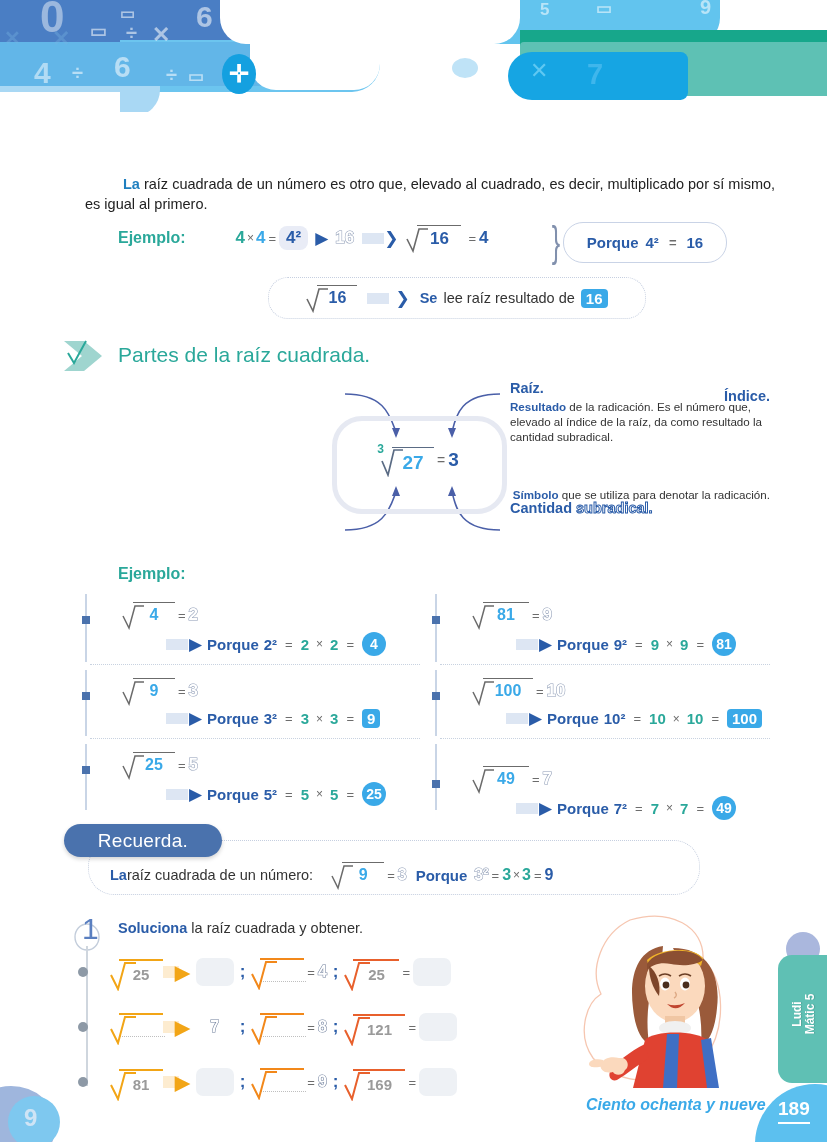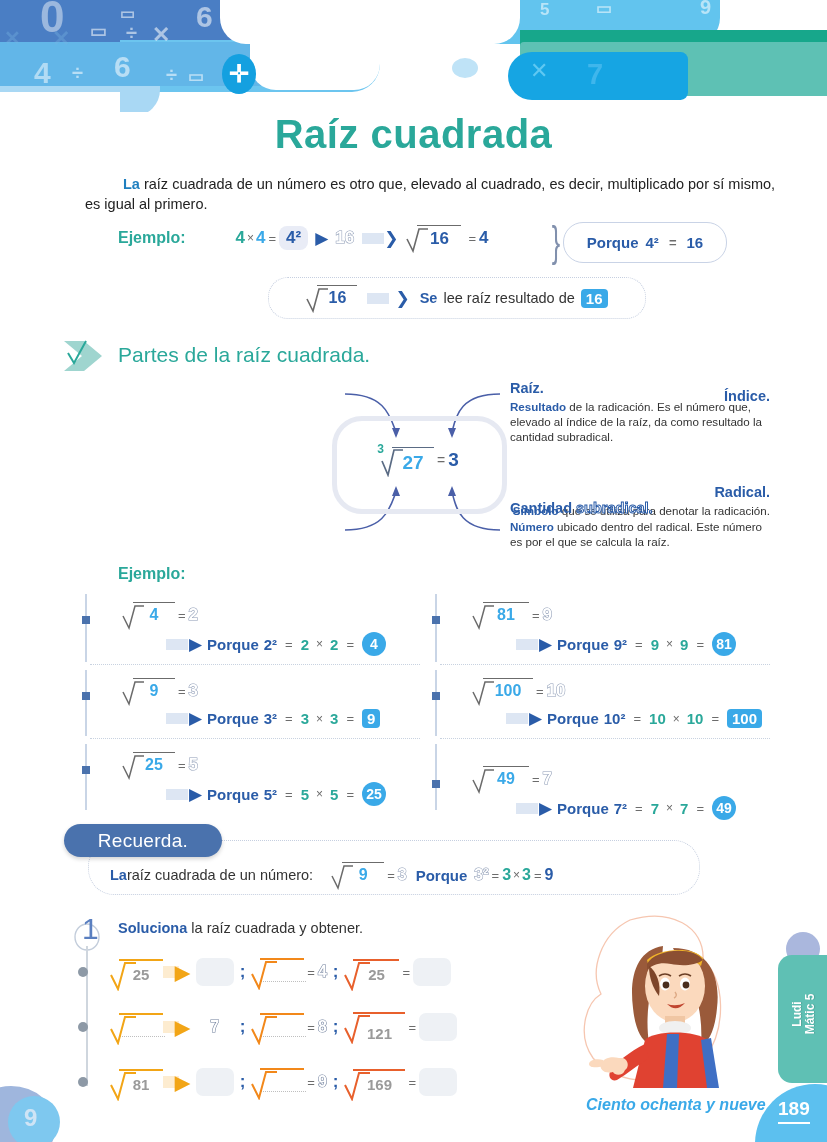--- a/index.html
+++ b/index.html
@@ -253,21 +253,20 @@
     <span class="deco" style="left:540px;top:0px;font-size:17px;">5</span>
     <span class="deco" style="left:596px;top:-2px;font-size:17px;">▭</span>
     <span class="deco" style="left:700px;top:-4px;font-size:20px;">9</span>
     <span class="deco" style="left:756px;top:-4px;font-size:20px;">✕</span>
     <span class="deco" style="left:244px;top:28px;font-size:18px;">▭</span>
 
     <div class="hdr-x">✕</div>
     <div class="hdr-num">7</div>
   </div>
 
-  <div class="maintitle">Raíz cuadrada</div>
 
   <div class="intro">
     <span class="ind"></span><b>La</b><span> raíz cuadrada de un número es otro que, elevado al cuadrado, es decir, multiplicado por sí mismo, es igual al primero.</span>
   </div>
 
   <div class="ex1">
     <span class="lbl">Ejemplo:</span>
     <span class="num-teal" style="font-size:17px">4</span>
     <span class="mult">×</span>
     <span class="num-blue" style="font-size:17px">4</span>
@@ -361,32 +360,28 @@
     </div>
 
     <div class="pt-r" style="top:0px;">
       <div class="p-h">Raíz.</div>
       <div class="p-txt" style="margin-top:3px;">
         <b>Resultado</b><span> de la radicación. Es el número que, elevado al índice de la raíz, da como resultado la cantidad subradical.</span>
       </div>
     </div>
 
     <div class="pt-l" style="top:104px;">
-      <div class="p-h">Radical.</div>
       <div class="p-txt" style="margin-top:3px;">
         <b>Símbolo</b><span> que se utiliza para denotar la radicación.</span>
       </div>
     </div>
 
     <div class="pt-r" style="top:120px;">
       <div class="p-h">
         <span>Cantidad</span><span class="outline-head"> subradical.</span>
-      </div>
-      <div class="p-txt" style="margin-top:3px;">
-        <b>Número</b><span> ubicado dentro del radical. Este número es por el que se calcula la raíz.</span>
       </div>
     </div>
   </div>
 
   <div class="ej-label">Ejemplo:</div>
 
   <div class="grid">
 
     <div class="col">
       <div class="vline" style="top:2px;height:68px;"></div>
@@ -701,21 +696,21 @@
     <span class="eq">=</span>
     <span class="outline-num dk" style="font-size:16px">8</span>
     <span class="semi">;</span>
     <span class="radical">
       <span class="rad-sym">
           <svg width="26" height="32">
             <polyline points="1,16 8,30 15,4 26,4" fill="none" stroke="#e8602c" stroke-width="2"></polyline>
           </svg>
         </span>
       <span style="border-top:2px solid #e8602c;display:inline-block;width:52px;margin-left:-11px;">
-        <span class="num-gray" style="font-size:15px;display:block;text-align:center;padding-top:11px;">121</span>
+        <span class="num-gray" style="font-size:15px;display:block;text-align:center;padding-top:5px;">121</span>
       </span>
     </span>
     <span class="eq">=</span>
     <span class="blank-box"></span>
   </div>
 
   <div class="ex-row" style="top:1062px;">
     <span class="dot"></span>
     <span class="radical">
       <span class="rad-sym">

